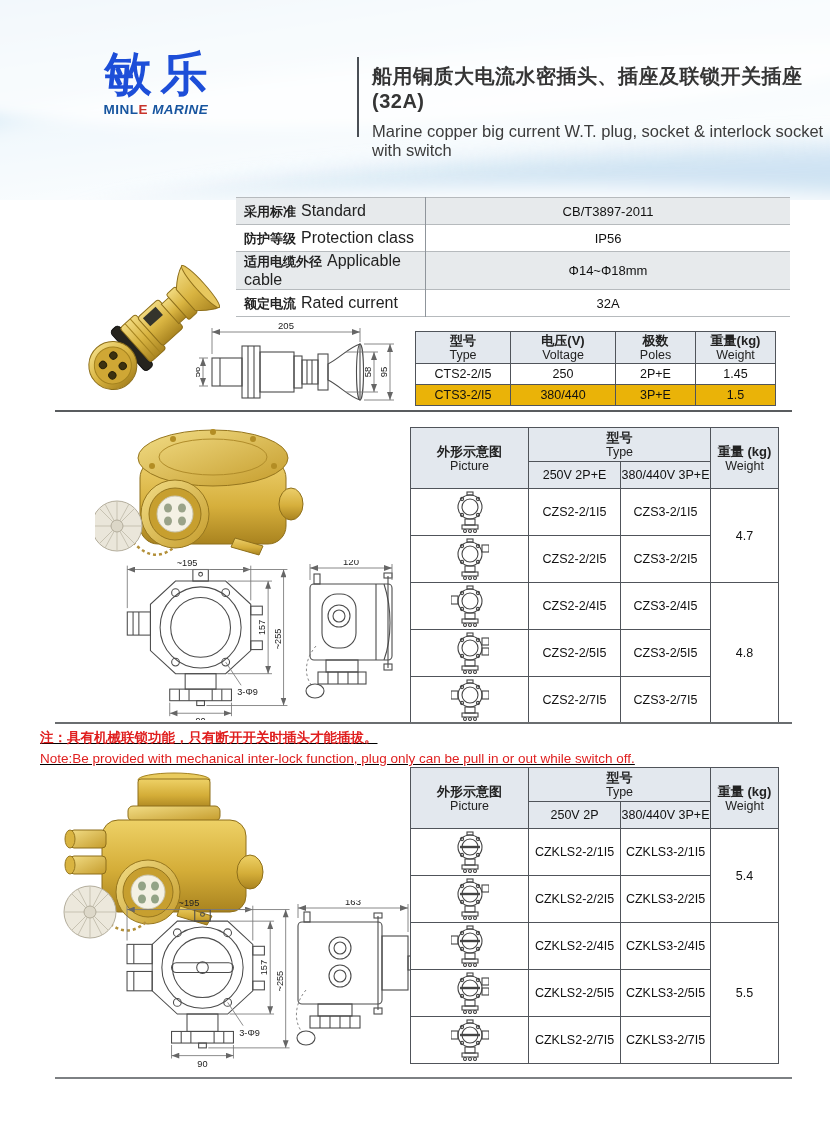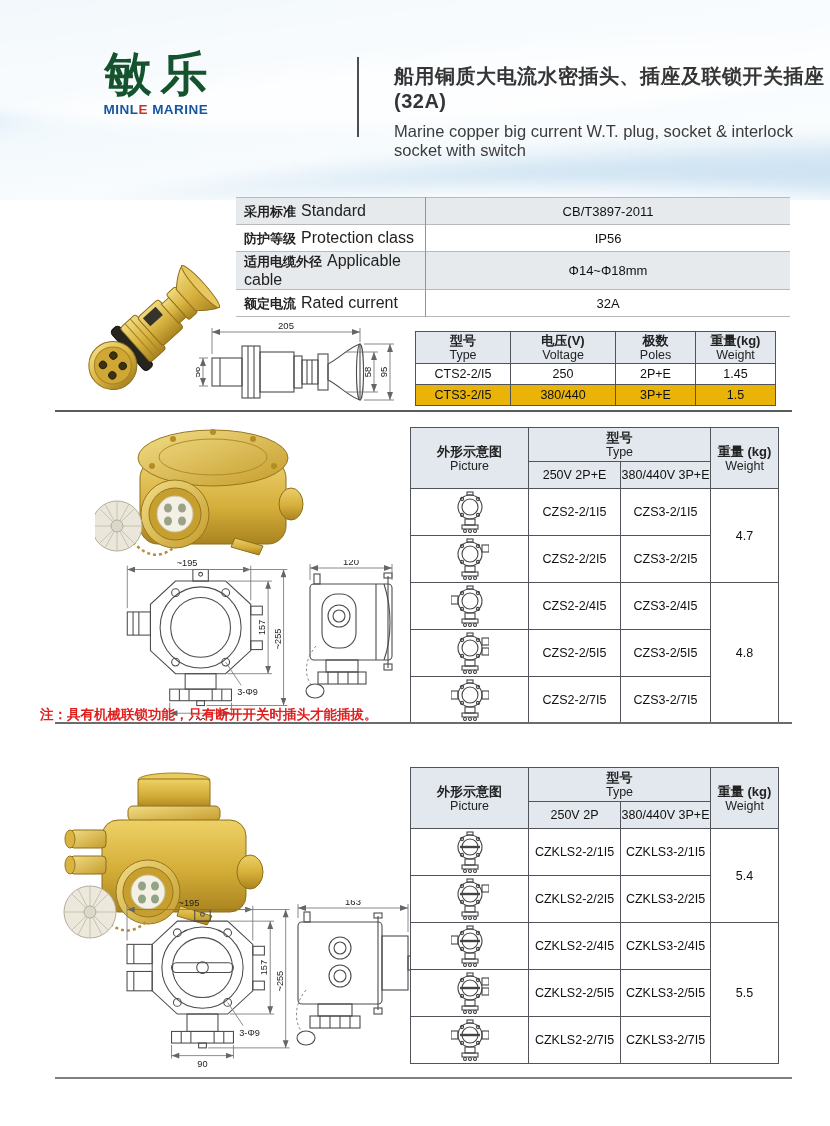--- a/index.html
+++ b/index.html
@@ -8,26 +8,26 @@
   
   .sky{position:absolute;left:0;top:0;width:830px;height:200px;overflow:hidden;
        background:linear-gradient(172deg,#a9cfe8 0%,#c6e1f2 22%,#ddeef8 48%,#f4fafd 75%,#ffffff 100%);}
   .wave{position:absolute;border-radius:50%;}
   .w1{left:-220px;top:-150px;width:1400px;height:270px;background:rgba(255,255,255,.85);transform:rotate(-4deg);filter:blur(7px);}
   .w2{left:-120px;top:52px;width:1350px;height:190px;background:rgba(255,255,255,.65);transform:rotate(-3deg);filter:blur(11px);}
   .w3{left:60px;top:148px;width:1300px;height:130px;background:rgba(150,196,228,.45);transform:rotate(-2.5deg);filter:blur(13px);}
   .w4{left:-80px;top:185px;width:1200px;height:120px;background:rgba(255,255,255,.9);filter:blur(10px);}
   
   .logo{position:absolute;left:78px;top:50px;width:156px;text-align:center;}
-  .logo-cn{font-size:47px;font-weight:bold;color:#14532d;letter-spacing:9px;line-height:1.0;text-indent:9px;}
+  .logo-cn{font-size:47px;font-weight:bold;color:#1d4ed8;letter-spacing:9px;line-height:1.0;text-indent:9px;}
   .logo-en{font-size:13.5px;font-weight:bold;color:#17559f;letter-spacing:.5px;margin-top:5px;}
   .logo-en .accent{color:#c8342b;}
-  .logo-en .post{margin-left:4px;}
+  .logo-en .post{margin-left:4px;font-style:italic;}
   .head-divider{position:absolute;left:357px;top:57px;width:2px;height:80px;background:#4a4f55;}
-  .titles{position:absolute;left:394px;top:63px;}
+  .titles{position:absolute;left:372px;top:63px;}
   .title-cn{font-size:20px;font-weight:bold;color:#353535;letter-spacing:.5px;}
   .title-en{font-size:16.5px;color:#3c3c3c;margin-top:9px;}
   
   .spec{position:absolute;left:236px;top:197px;width:554px;border-collapse:collapse;}
   .spec td{height:26px;padding:0;}
   .spec tr{border-top:1px solid #b6babd;border-bottom:1px solid #b6babd;}
   .spec tr.shade{background:#e7eaec;}
   .spec .lbl{width:181px;text-align:left;padding-left:8px;border-right:1.5px solid #8f959b;}
   .spec .cn{font-size:13px;font-weight:bold;color:#222;}
   .spec .en{font-size:16px;color:#222;margin-left:5px;}
@@ -48,21 +48,21 @@
   .czs tr.h2 td,.czkls tr.h2 td{height:26px;}
   .czs tr.br{height:44px;}
   .czkls tr.br{height:45px;}
   .wcell{font-size:13px;}
   .icon-cell svg{display:block;margin:2px auto;stroke:#444;fill:none;stroke-width:1.1;}
   
   .divider{position:absolute;left:55px;width:737px;height:2px;background:#595c5f;}
   .d1{top:410px;}
   .d2{top:722px;height:1.5px;background:#6a6d70;}
   .d3{top:1077px;background:#7d8083;}
-  .note{position:absolute;left:40px;top:706px;}
+  .note{position:absolute;left:40px;top:729px;text-decoration:underline;}
   .note-cn{font-size:13.5px;font-weight:bold;color:#e01f1f;}
   .note-en{font-size:13.5px;color:#e01f1f;margin-top:4px;}
   
   .draw{position:absolute;}
   .draw .ln{stroke:#4c4c4c;stroke-width:1.1;fill:none;}
   .draw .thin{stroke:#6a6a6a;stroke-width:.8;fill:none;}
   .draw .dim{stroke:#7a7a7a;stroke-width:.9;fill:none;}
   .draw text{font-size:9.5px;fill:#222;font-family:"Liberation Sans","DejaVu Sans",sans-serif;}
   .photo{position:absolute;}
 </style>
@@ -492,20 +492,21 @@
       <td>CZS2-2/7I5</td>
       <td>CZS3-2/7I5</td>
     </tr>
   </tbody>
     </table>
 
   <div class="divider d2"></div>
 
   <div class="note">
     <div class="note-cn">注：具有机械联锁功能，只有断开开关时插头才能插拔。</div>
+    <div class="note-en">Note:Be provided with mechanical inter-lock function, plug only can be pull in or out while switch off.</div>
   </div>
 
   <svg class="photo" style="left:30px;top:772px;" width="280" height="175" viewBox="0 0 280 175">
     <defs>
       <linearGradient id="gi1" x1="0" y1="0" x2="0" y2="1">
         <stop offset="0" stop-color="#eed166"></stop>
           <stop offset=".55" stop-color="#d4ad38"></stop>
           <stop offset="1" stop-color="#a9831f"></stop>
       </linearGradient>
       <linearGradient id="gi2" x1="0" y1="0" x2="1" y2="1">

